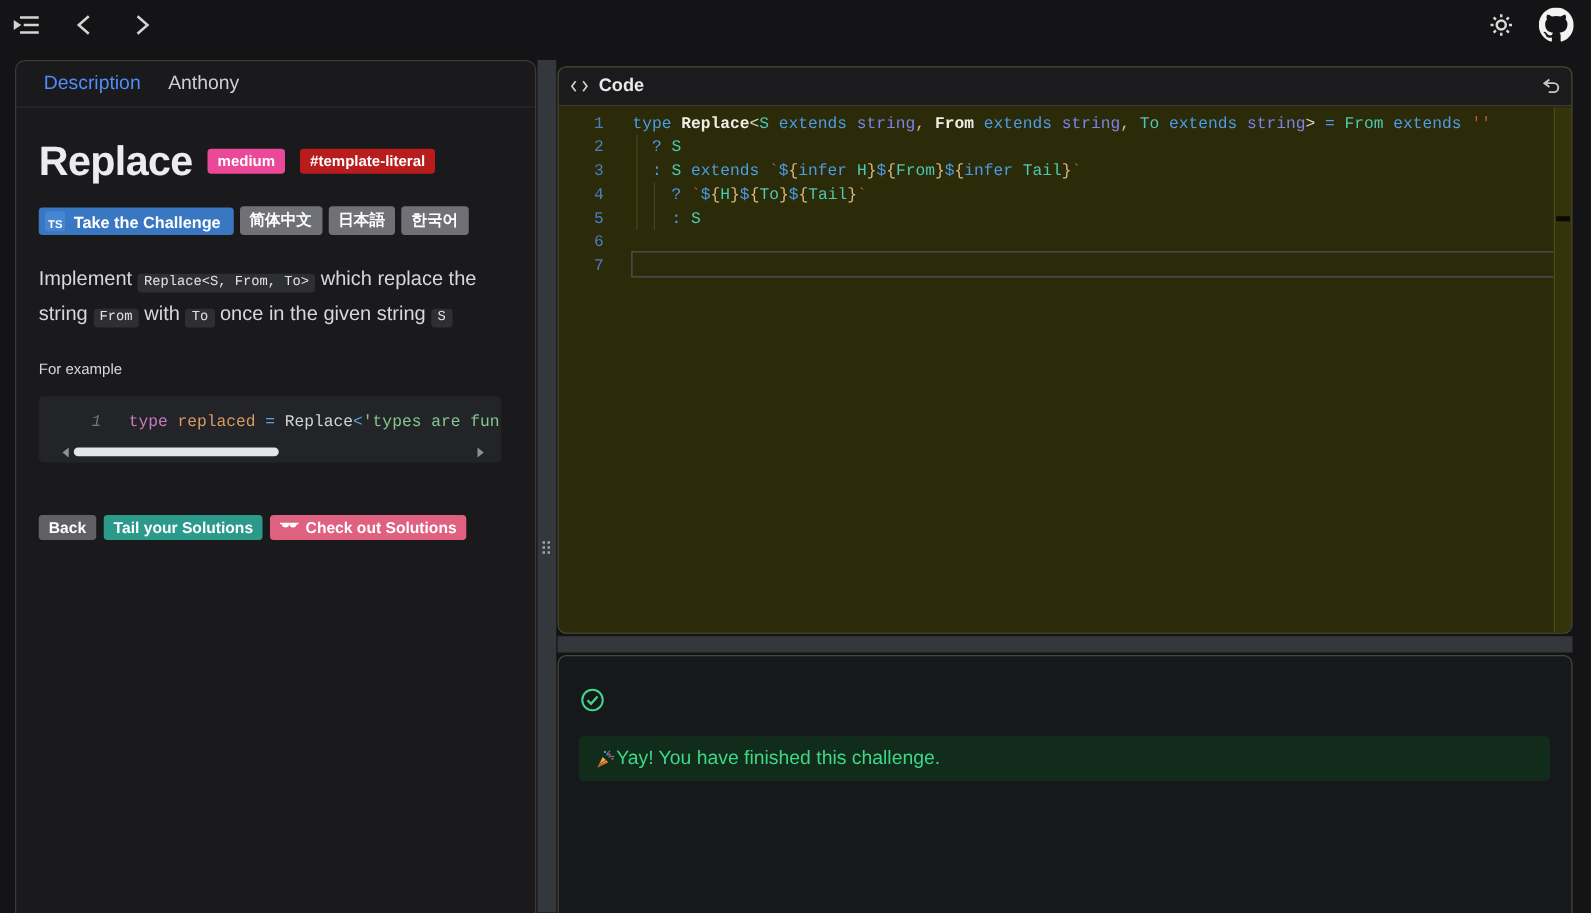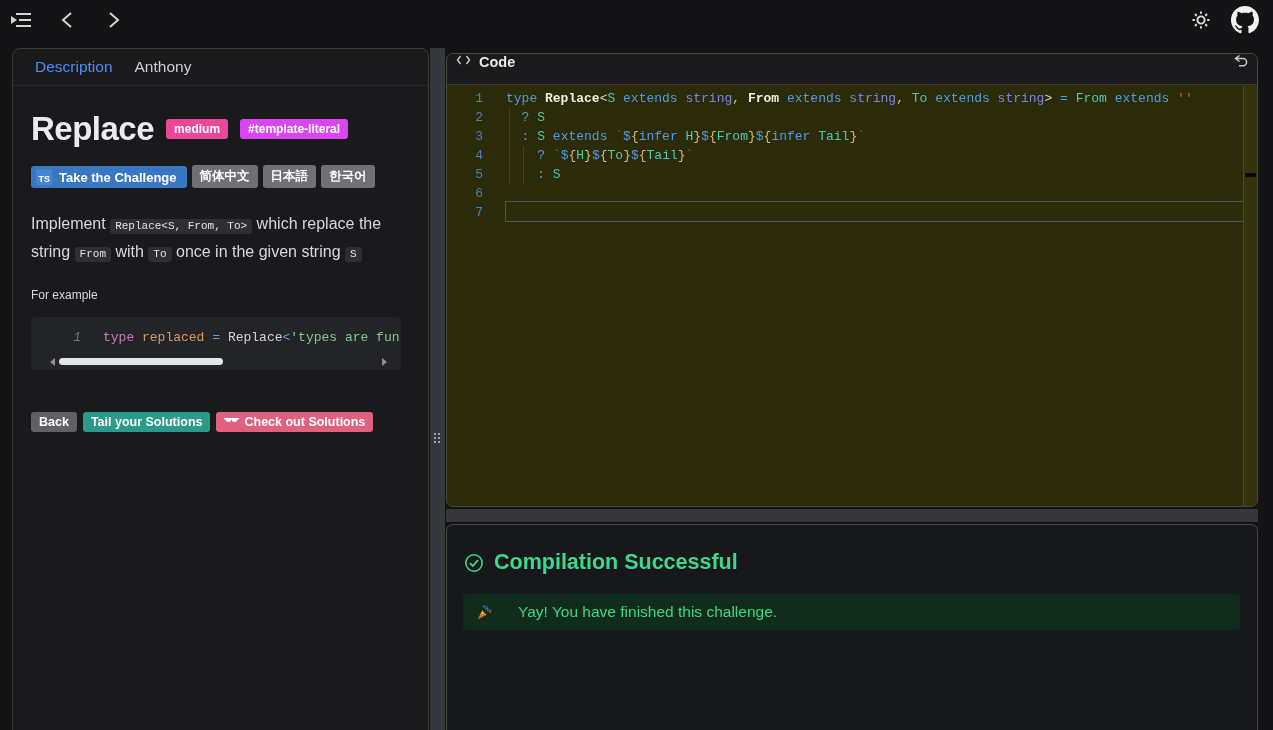--- a/index.html
+++ b/index.html
@@ -16,21 +16,21 @@
     background:#1a1a1d; border:1px solid #3c3b37; border-radius:8px; }
   .tabbar { display:flex; align-items:center; height:37px; padding-left:11px;
     border-bottom:1px solid #2a2a2d; }
   .tab { padding:0 11px; font-size:15.5px; color:#cfcfd3; cursor:pointer; }
   .tab.active { color:#4f8df7; }
   .lp-content { padding:0 27px 0 18px; }
   .title-row { display:flex; align-items:center; gap:12px; margin-top:24px; }
   .page-title { font-size:33px; font-weight:800; color:#ececf0; letter-spacing:-0.5px; }
   .badge { font-size:12px; font-weight:700; color:#fff; padding:3px 8px; border-radius:3px; white-space:nowrap; }
   .badge.medium { background:#ec4899; }
-  .badge.tag { background:#d946ef; }
+  .badge.tag { background:#b91c1c; }
   .byline { margin-top:26px; background:#26262a; border-left:4px solid #5d5950;
     padding:11px 15px; font-size:15.5px; color:#e6e6ea; }
   .byline a { color:#4f8df7; text-decoration:none; cursor:pointer; }
   .actions { display:flex; align-items:flex-end; margin-top:17px; }
   .btn { border:none; border-radius:3px; color:#fff; font-weight:700; cursor:pointer;
     font-family:"Liberation Sans",sans-serif; display:inline-flex; align-items:center; }
   .btn-ts { background:#3a77c2; font-size:13px; padding:3px 10px 3px 5px; gap:7px; }
   .ts-logo { width:16px; height:16px; background:#4486d0; border-radius:2px; font-size:9px;
     font-weight:700; display:flex; align-items:flex-end; justify-content:flex-end; padding:0 2px 1px 0; }
   .btn-lang { background:#707077; font-size:12.5px; padding:3px 8px; margin-left:5px; }
@@ -62,21 +62,21 @@
     background:#34373c; cursor:col-resize; }
   .grip-v { position:absolute; left:4px; top:385px; width:2px; height:2px; background:#a0a4ab;
     box-shadow:4px 0 #a0a4ab, 0 4px #a0a4ab, 4px 4px #a0a4ab, 0 8px #a0a4ab, 4px 8px #a0a4ab; }
   .splitter-h { position:absolute; left:446px; top:509px; width:812px; height:13px;
     background:#34373c; cursor:row-resize; }
 
   
   .code-panel { position:absolute; left:446px; top:53px; width:812px; height:454px;
     border:1px solid #4c4a3a; border-radius:7px; background:#2b2a09; overflow:hidden; }
   .code-header { height:31px; background:#1b1b1e; border-bottom:1px solid #3c3b31;
-    display:flex; align-items:flex-start; padding:0 9px; gap:8px; }
+    display:flex; align-items:center; padding:0 9px; gap:8px; }
   .code-header .ttl { font-size:14.5px; font-weight:600; color:#eaeaea; }
   .spacer { flex:1; }
   .editor { position:absolute; left:0; top:32px; right:0; bottom:0; background:#2b2a09;
     font-family:"Liberation Mono","DejaVu Sans Mono",monospace; font-size:13px; line-height:19px;
     padding-top:3px; cursor:text; }
   .cline { display:flex; height:19px; }
   .ln { width:36px; text-align:right; color:#4b7ec0; flex:none; }
   .ltext { padding-left:23px; white-space:pre; }
   .tk-kw{color:#4d9de4} .tk-typ{color:#4ec9b0} .tk-prim{color:#7d84e8}
   .tk-decl{color:#eeeee6;font-weight:600} .tk-pln{color:#d6d6cc}
@@ -90,21 +90,21 @@
     border:1.5px solid #4f555c; }
   .vscroll { position:absolute; right:0; top:0; bottom:0; width:14px; background:#343309;
     border-left:1px solid #4a491f; cursor:pointer; }
   .vscroll .mark { position:absolute; left:1px; right:1px; top:87px; height:4px; background:#0a0a03; }
 
   
   .result-panel { position:absolute; left:446px; top:524px; width:812px; height:216px;
     background:#17181c; border:1px solid #4a473d; border-radius:7px; }
   .result-heading { display:flex; align-items:center; gap:10px; margin:25px 0 0 17px; }
   .result-heading .txt { font-size:21.5px; font-weight:700; color:#3fd78c; }
-  .result-msg { display:flex; align-items:center; gap:25px; margin:19px 17px 0 16px;
+  .result-msg { display:flex; align-items:center; gap:0; margin:19px 17px 0 16px;
     background:#112c1b; border-radius:4px; padding:9px 13px; font-size:15.5px; color:#3ed687; }
 
   svg { display:block; }
 </style>
 </head>
 <body>
 
 <div class="topbar">
   <div class="tb-btn" style="left:6px;">
     <svg width="22" height="18" viewBox="0 0 22 18">
@@ -241,21 +241,20 @@
     </div>
   </div>
 </div>
 
 <div class="result-panel">
   <div class="result-heading">
     <svg width="20" height="20" viewBox="0 0 20 20">
       <circle cx="10" cy="10" r="8.2" fill="none" stroke="#3fd78c" stroke-width="1.6"></circle>
       <polyline points="6,10.2 8.8,13 14,7.2" fill="none" stroke="#3fd78c" stroke-width="1.8"></polyline>
     </svg>
-    <span class="txt">Compilation Successful</span>
   </div>
   <div class="result-msg">
     <svg width="17" height="17" viewBox="0 0 17 17">
       <polygon points="2,15 6.2,6.5 10.5,10.8" fill="#e8b93e"></polygon>
       <path d="M3.2 12.6 L8.8 9.2 M2.5 14 L10 10.9" stroke="#c2452f" stroke-width="1" fill="none"></path>
       <circle cx="11.5" cy="4.5" r="1" fill="#d84a4a"></circle>
         <circle cx="14" cy="8" r="1" fill="#c2452f"></circle>
       <circle cx="8" cy="2.5" r="1" fill="#4a90d8"></circle>
       <path d="M10.8 6.8 Q13 5.5 15.5 6.2 M9.5 5.5 Q9.8 3 12 1.5" stroke="#4a90d8" stroke-width="0.9" fill="none"></path>
     </svg>

